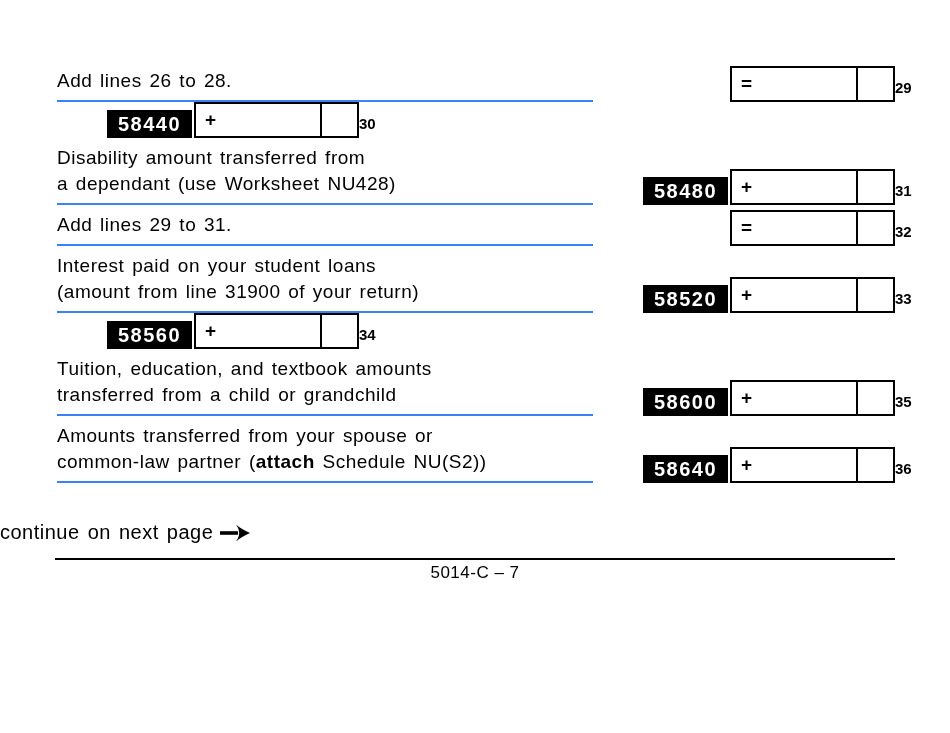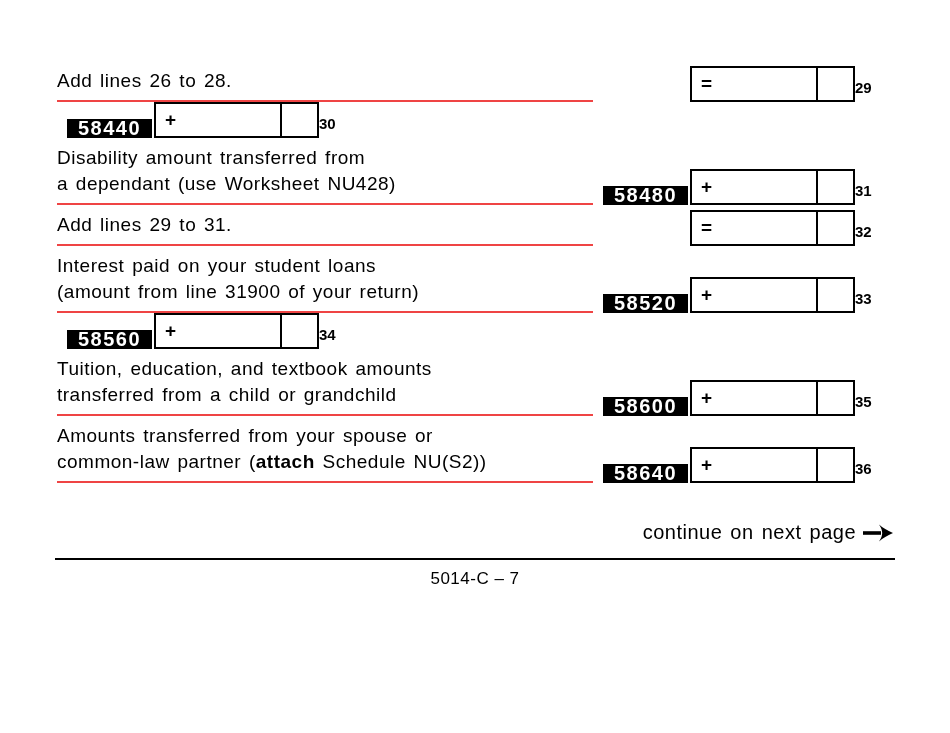--- a/index.html
+++ b/index.html
@@ -16,44 +16,45 @@
     height: 733px;
     padding-top: 61px;
   }
   .rows { padding-left: 57px; }
   .form-row {
     display: flex;
     align-items: flex-end;
   }
   .row-label {
     width: 536px;
-    border-bottom: 2px solid #ef4444;
+    border-bottom: 2px solid #3b82f6;
     padding: 7px 0 6px 0;
     font-size: 19px;
     line-height: 26px;
     letter-spacing: 0.5px;
     word-spacing: 2px;
   }
   .row-label .bold { font-weight: bold; }
   .row-controls {
     display: flex;
     align-items: flex-end;
     margin-left: 10px;
   }
   .code-box {
     width: 85px;
-    height: 19px;
+    height: 28px;
     background: #000000;
     color: #ffffff;
     font-weight: bold;
     font-size: 20px;
     letter-spacing: 1.5px;
     display: flex;
     align-items: center;
     justify-content: center;
+    margin-left: 40px;
   }
   .code-box.empty { background: transparent; }
   .amount-box {
     width: 128px;
     height: 36px;
     border: 2px solid #000;
     background: #fff;
     margin-left: 2px;
     display: flex;
     align-items: center;
@@ -72,34 +73,33 @@
     font-weight: bold;
     font-size: 15px;
     line-height: 1;
     padding-bottom: 7px;
     width: 28px;
   }
   .footer-continue {
     margin-top: 38px;
     padding-right: 57px;
     display: flex;
-    justify-content: flex-end;
     align-items: center;
     gap: 7px;
     font-size: 20px;
     letter-spacing: 0.5px;
     word-spacing: 2px;
   }
   .arrow-icon { display: block; }
   .bottom-rule {
     margin: 14px 55px 0 55px;
     border-top: 2px solid #000;
   }
   .page-label {
-    margin-top: 9px;
+    margin-top: 3px;
     text-align: center;
     font-size: 17px;
     letter-spacing: 0.5px;
   }
 </style>
 </head>
 <body>
 
 <div class="page">
 

